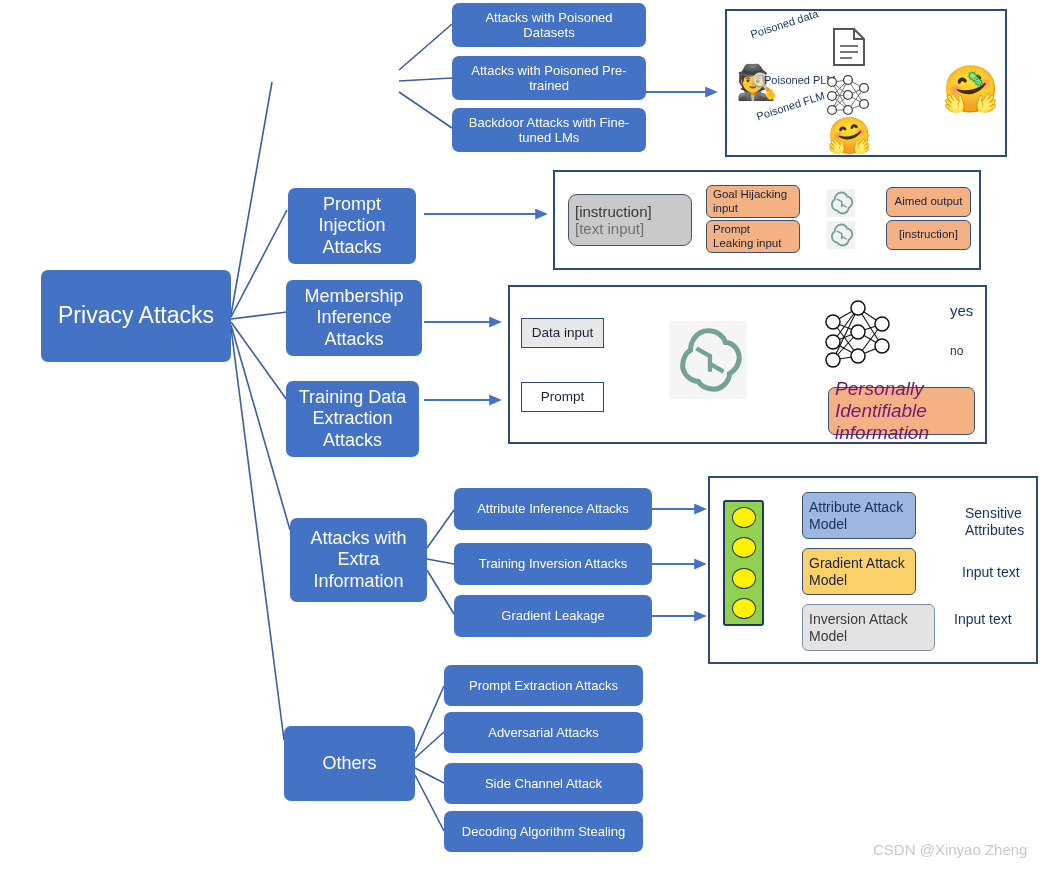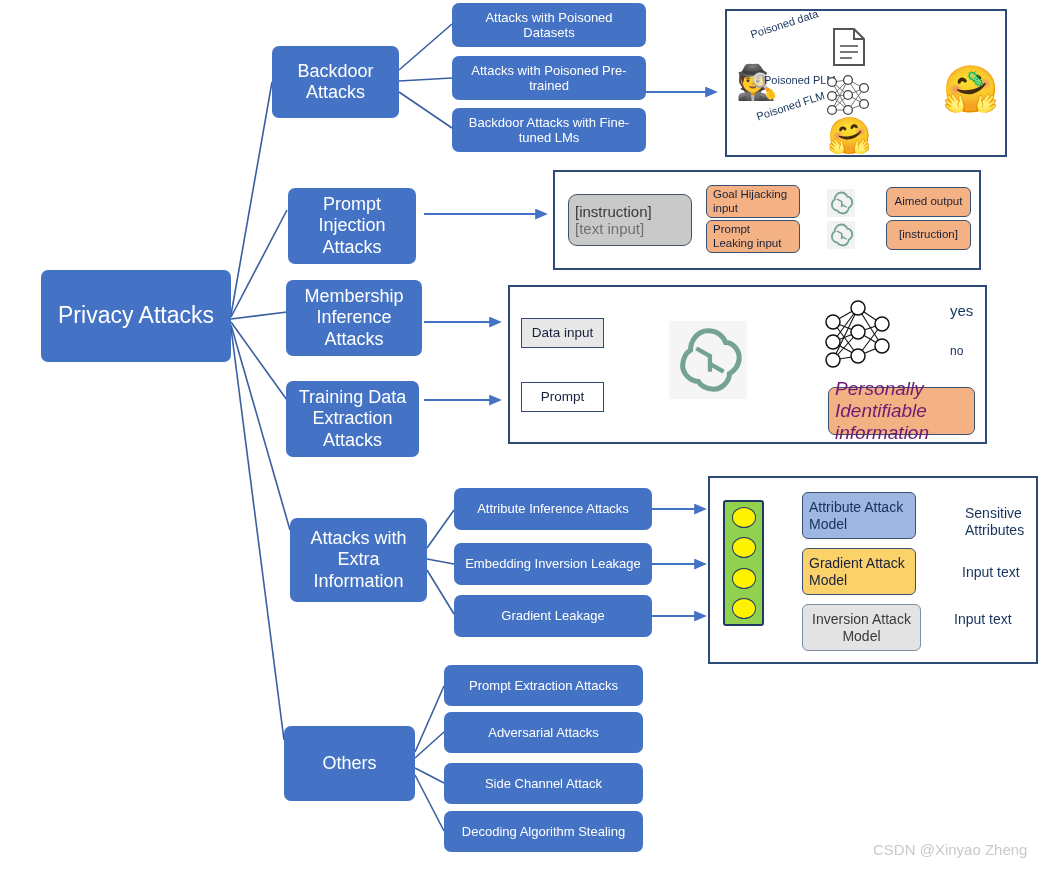--- a/index.html
+++ b/index.html
@@ -144,34 +144,33 @@
       <path d="M924,571 L954,571"></path>
     </g>
     <g stroke="#A6A6A6" stroke-width="2.2" fill="none" marker-end="url(#ag)">
       <path d="M752,620 L795,620"></path>
       <path d="M924,618 L948,618"></path>
     </g>
   </svg>
 
   <div class="node root" style="left:41px;top:270px;width:190px;height:92px;">Privacy Attacks</div>
 
-  <div class="node l1" style="left:272px;top:46px;width:127px;height:72px;">Backdoor Attacks</div>
   <div class="node l2" style="left:452px;top:3px;width:194px;height:44px;">Attacks with Poisoned Datasets</div>
   <div class="node l2" style="left:452px;top:56px;width:194px;height:44px;">Attacks with Poisoned Pre-trained</div>
   <div class="node l2" style="left:452px;top:108px;width:194px;height:44px;">Backdoor Attacks with Fine-tuned LMs</div>
 
   <div class="node l1" style="left:288px;top:188px;width:128px;height:76px;">Prompt Injection Attacks</div>
 
   <div class="node l1" style="left:286px;top:381px;width:133px;height:76px;">Training Data Extraction Attacks</div>
 
   <div class="node l1" style="left:286px;top:280px;width:136px;height:76px;">Membership Inference Attacks</div>
 
   <div class="node l1" style="left:290px;top:518px;width:137px;height:84px;">Attacks with Extra Information</div>
   <div class="node l2" style="left:454px;top:488px;width:198px;height:42px;">Attribute Inference Attacks</div>
-  <div class="node l2" style="left:454px;top:543px;width:198px;height:42px;">Embedding Inversion Leakage</div>
+  <div class="node l2" style="left:454px;top:543px;width:198px;height:42px;">Training Inversion Attacks</div>
   <div class="node l2" style="left:454px;top:595px;width:198px;height:42px;">Gradient Leakage</div>
 
   <div class="node l1" style="left:284px;top:726px;width:131px;height:75px;">Others</div>
   <div class="node l2" style="left:444px;top:665px;width:199px;height:41px;">Prompt Extraction Attacks</div>
   <div class="node l2" style="left:444px;top:712px;width:199px;height:41px;">Adversarial Attacks</div>
   <div class="node l2" style="left:444px;top:763px;width:199px;height:41px;">Side Channel Attack</div>
   <div class="node l2" style="left:444px;top:811px;width:199px;height:41px;">Decoding Algorithm Stealing</div>
 
   <div class="panel" style="left:725px;top:9px;width:282px;height:148px;">
 
@@ -300,21 +299,21 @@
 
     <div class="greenbar" style="left:13px;top:22px;width:37px;height:122px;">
       <span class="dot"></span>
       <span class="dot"></span>
       <span class="dot"></span>
       <span class="dot"></span>
     </div>
 
     <div class="mini bluebox" style="left:92px;top:14px;width:114px;height:47px;">Attribute Attack Model</div>
     <div class="mini yellowbox" style="left:92px;top:70px;width:114px;height:47px;">Gradient Attack Model</div>
-    <div class="mini lightgraybox" style="left:92px;top:126px;width:119px;height:47px;text-align:center;">Inversion Attack Model</div>
+    <div class="mini lightgraybox" style="left:92px;top:126px;width:133px;height:47px;">Inversion Attack Model</div>
 
     <span class="plain" style="left:255px;top:27px;width:80px;">Sensitive Attributes</span>
     <span class="plain" style="left:252px;top:86px;">Input text</span>
     <span class="plain" style="left:244px;top:133px;">Input text</span>
   </div>
 
   <span class="watermark" style="left:873px;top:841px;">CSDN @Xinyao Zheng</span>
 
 </div>
 

